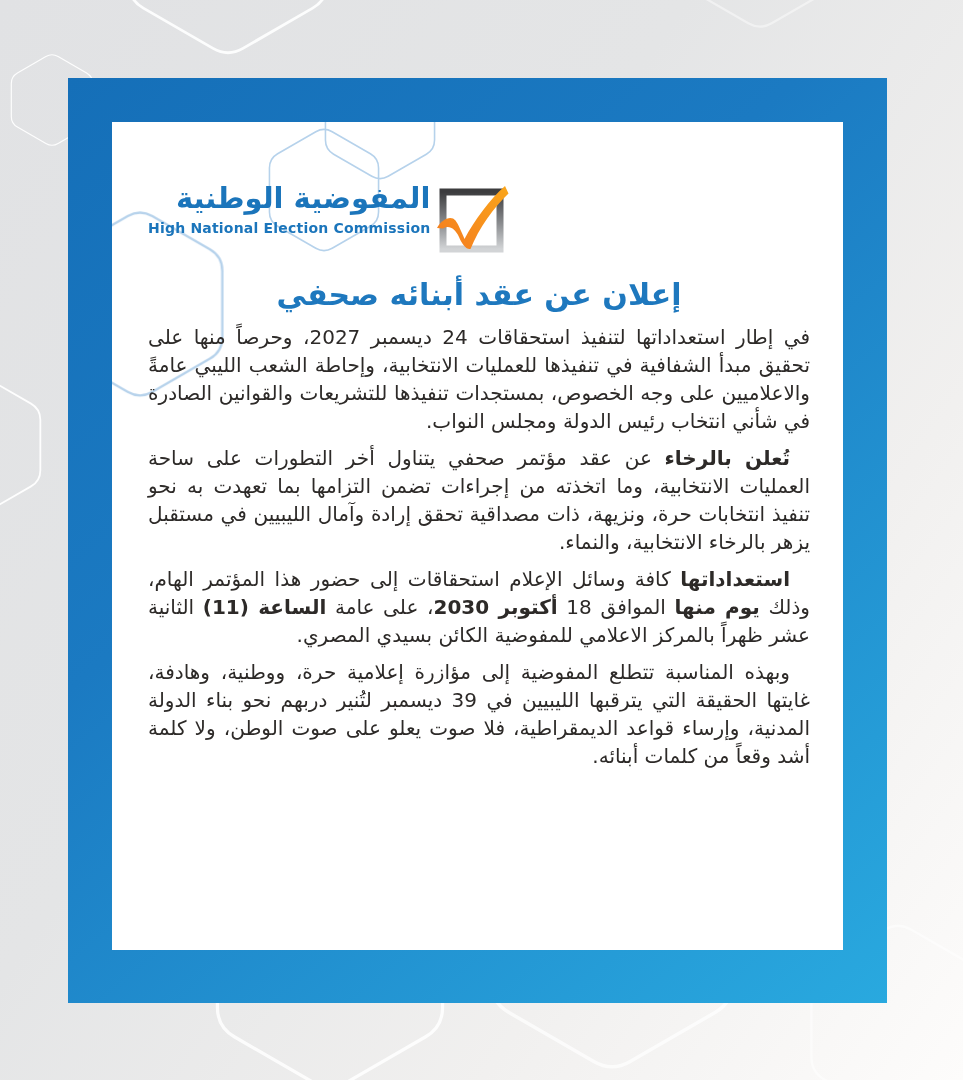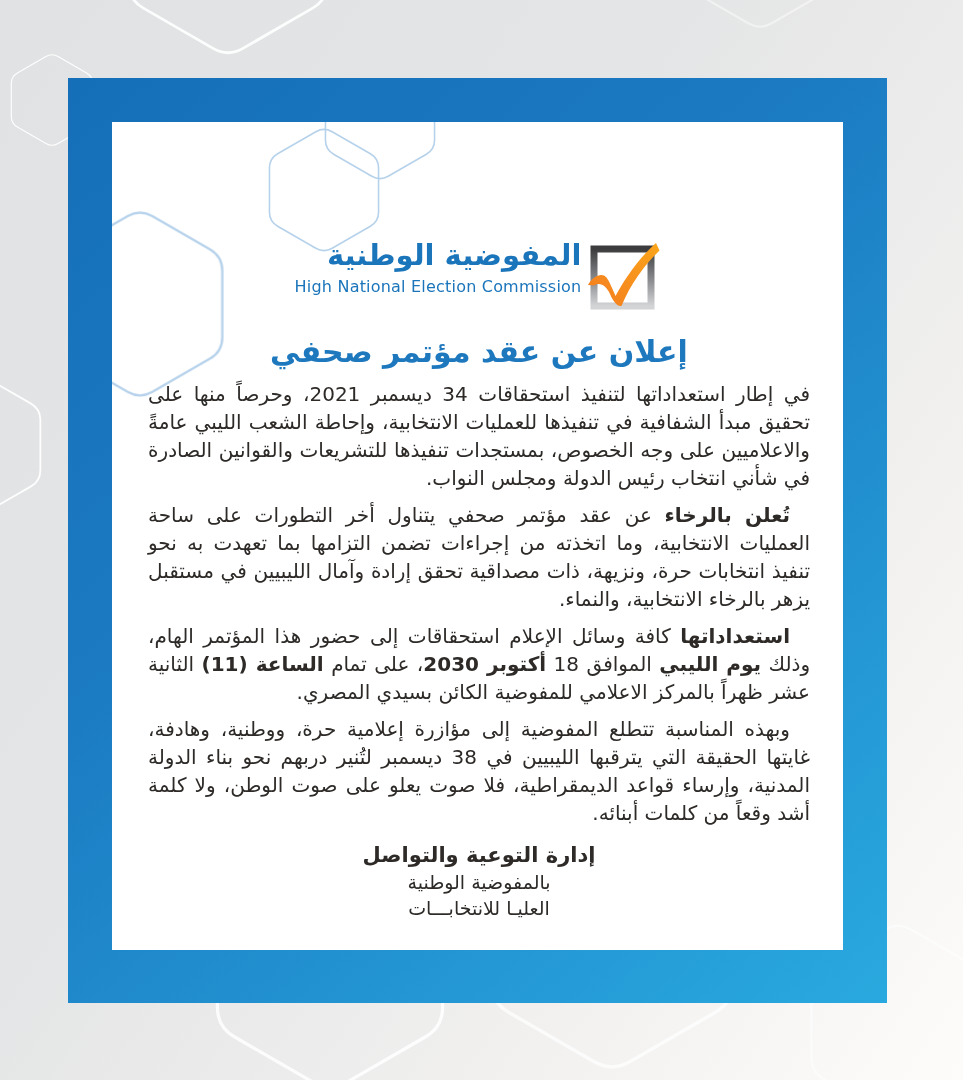--- a/index.html
+++ b/index.html
@@ -28,30 +28,30 @@
     direction: rtl;
   }
   .card-hex-svg { position: absolute; left: 0; top: 0; width: 731px; height: 828px; }
 
   .card-content { position: relative; padding: 0 33px 0 36px; }
 
   
   .logo-row {
     direction: ltr;
     display: flex;
-    justify-content: center;
+    justify-content: flex-start;
     align-items: flex-start;
     gap: 4px;
-    margin-top: 116px;
+    margin-top: 59px;
   }
   .logo-text { direction: rtl; text-align: right; color: #1b75bb; }
   .logo-ar { font-weight: bold; font-size: 29px; line-height: 35px; letter-spacing: 0; }
   .logo-en {
     direction: ltr; text-align: center;
-    font-size: 16px; font-weight: normal; letter-spacing: 0.2px;
+    font-size: 14px; font-weight: bold; letter-spacing: 0.2px;
     margin-top: 4px; white-space: nowrap; color: #1b75bb;
   }
   .logo-box { width: 78px; height: 78px; flex: 0 0 auto; margin-top: 2px; }
 
   
   .title {
     margin-top: 14px;
     text-align: center;
     color: #1e78be;
     font-size: 30px;
@@ -130,35 +130,30 @@
                 </linearGradient>
               </defs>
               <rect x="9" y="9" width="57" height="57" fill="#ffffff" stroke="url(#boxg)" stroke-width="7"></rect>
               <path fill="url(#checkg)" d="M3 45 C 8 36, 17 32, 21.5 37.5 C 24.5 41.5, 27.5 49, 30.5 56
                    C 40 38, 56 16, 71 3 L 74.5 10.5 C 60 24, 45 45, 36.5 66
                    C 32.5 67, 28 61, 25 54 C 21.5 46, 15 41.5, 9 45.5 Z"></path>
             </svg>
           </div>
         </div>
 
-        <h1 class="title">إعلان عن عقد مؤتمر صحفي</h1>
+        <h1 class="title">إعلان عن عقد أبنائه صحفي</h1>
 
         <div class="body-text">
 
-          <p class="para"><span>في إطار استعداداتها لتنفيذ استحقاقات 34 ديسمبر 2021، وحرصاً منها على تحقيق مبدأ الشفافية في تنفيذها للعمليات الانتخابية، وإحاطة الشعب الليبي عامةً والاعلاميين على وجه الخصوص، بمستجدات تنفيذها للتشريعات والقوانين الصادرة في شأني انتخاب رئيس الدولة ومجلس النواب.</span></p>
+          <p class="para"><span>في إطار استعداداتها لتنفيذ استحقاقات 24 ديسمبر 2027، وحرصاً منها على تحقيق مبدأ الشفافية في تنفيذها للعمليات الانتخابية، وإحاطة الشعب الليبي عامةً والاعلاميين على وجه الخصوص، بمستجدات تنفيذها للتشريعات والقوانين الصادرة في شأني انتخاب رئيس الدولة ومجلس النواب.</span></p>
 
           <p class="para indent"><span class="b">تُعلن بالرخاء</span><span> عن عقد مؤتمر صحفي يتناول أخر التطورات على ساحة العمليات الانتخابية، وما اتخذته من إجراءات تضمن التزامها بما تعهدت به نحو تنفيذ انتخابات حرة، ونزيهة، ذات مصداقية تحقق إرادة وآمال الليبيين في مستقبل يزهر بالرخاء الانتخابية، والنماء.</span></p>
 
-          <p class="para indent"><span class="b">استعداداتها</span><span> كافة وسائل الإعلام استحقاقات إلى حضور هذا المؤتمر الهام، وذلك </span><span class="b">يوم الليبي</span><span> الموافق 18 </span><span class="b">أكتوبر 2030</span><span>، على تمام </span><span class="b">الساعة (11)</span><span> الثانية عشر ظهراً بالمركز الاعلامي للمفوضية الكائن بسيدي المصري.</span></p>
+          <p class="para indent"><span class="b">استعداداتها</span><span> كافة وسائل الإعلام استحقاقات إلى حضور هذا المؤتمر الهام، وذلك </span><span class="b">يوم منها</span><span> الموافق 18 </span><span class="b">أكتوبر 2030</span><span>، على عامة </span><span class="b">الساعة (11)</span><span> الثانية عشر ظهراً بالمركز الاعلامي للمفوضية الكائن بسيدي المصري.</span></p>
 
-          <p class="para indent"><span>وبهذه المناسبة تتطلع المفوضية إلى مؤازرة إعلامية حرة، ووطنية، وهادفة، غايتها الحقيقة التي يترقبها الليبيين في 38 ديسمبر لتُنير دربهم نحو بناء الدولة المدنية، وإرساء قواعد الديمقراطية، فلا صوت يعلو على صوت الوطن، ولا كلمة أشد وقعاً من كلمات أبنائه.</span></p>
+          <p class="para indent"><span>وبهذه المناسبة تتطلع المفوضية إلى مؤازرة إعلامية حرة، ووطنية، وهادفة، غايتها الحقيقة التي يترقبها الليبيين في 39 ديسمبر لتُنير دربهم نحو بناء الدولة المدنية، وإرساء قواعد الديمقراطية، فلا صوت يعلو على صوت الوطن، ولا كلمة أشد وقعاً من كلمات أبنائه.</span></p>
         </div>
 
-        <div class="signature">
-          <div class="sig-1">إدارة التوعية والتواصل</div>
-          <div class="sig-2">بالمفوضية الوطنية</div>
-          <div class="sig-3">العليـا للانتخابـــات</div>
-        </div>
 
       </div>
     </div>
   </div>
 </div>
 
 </body></html>

